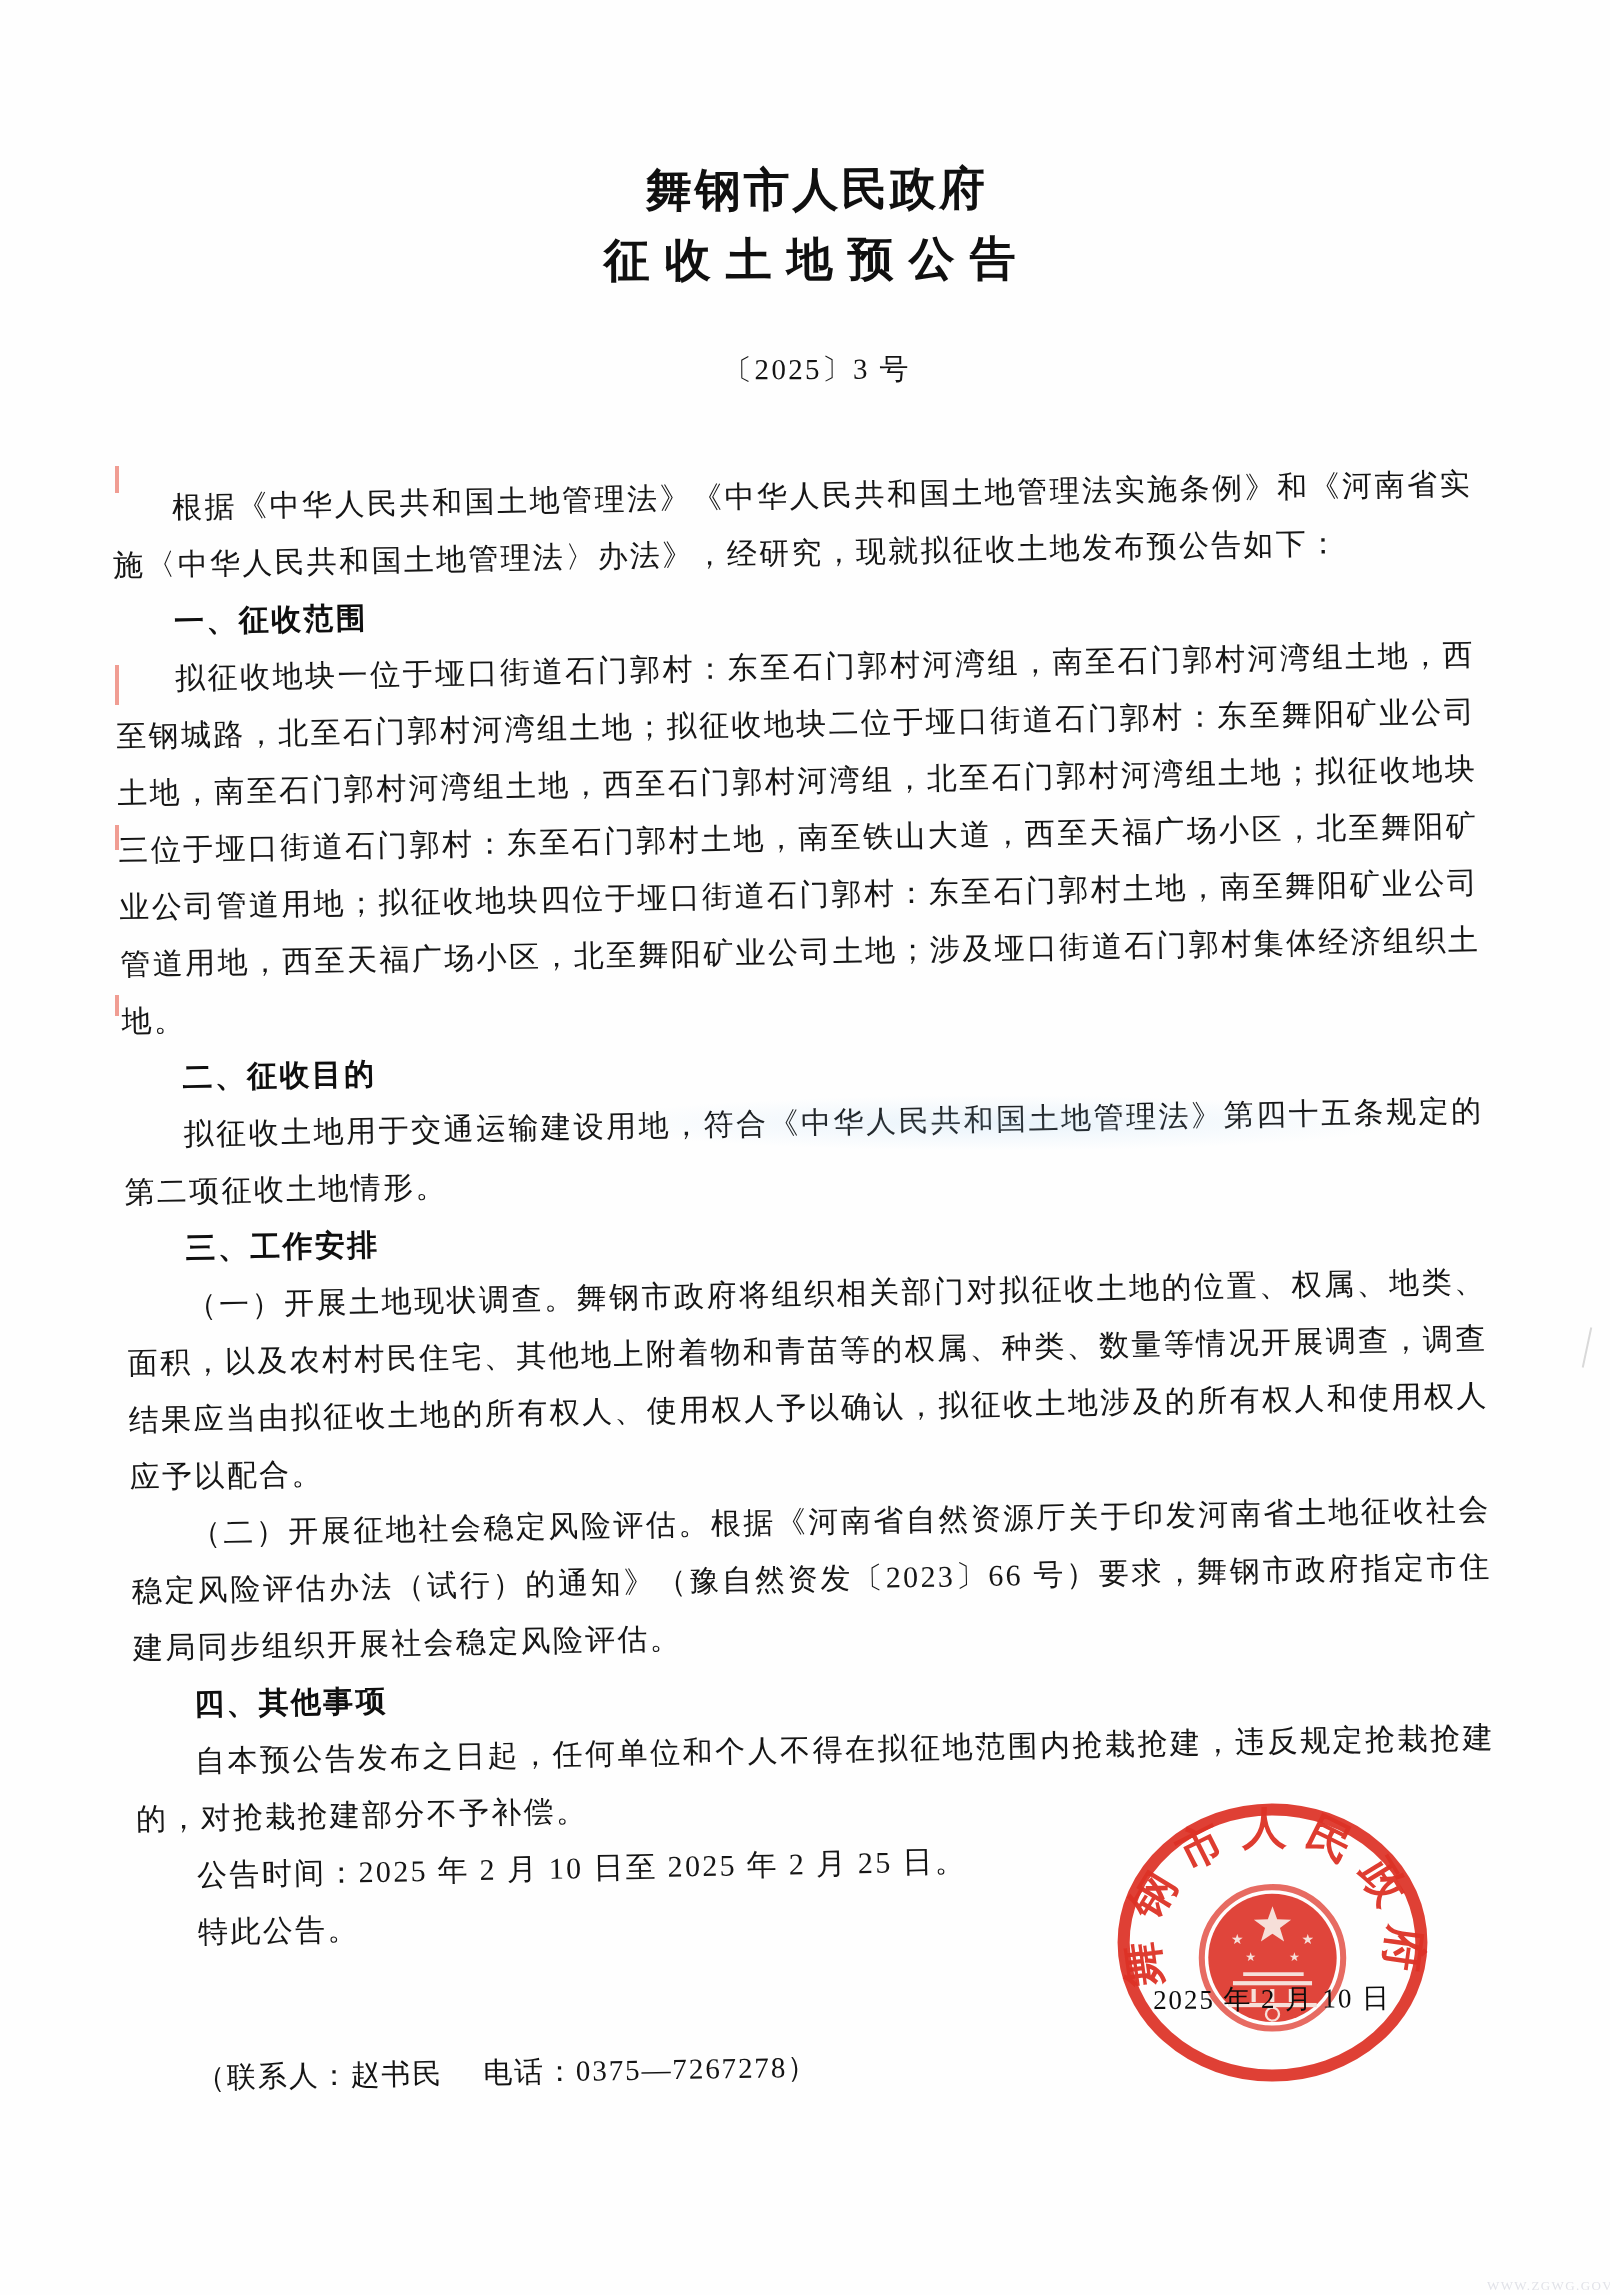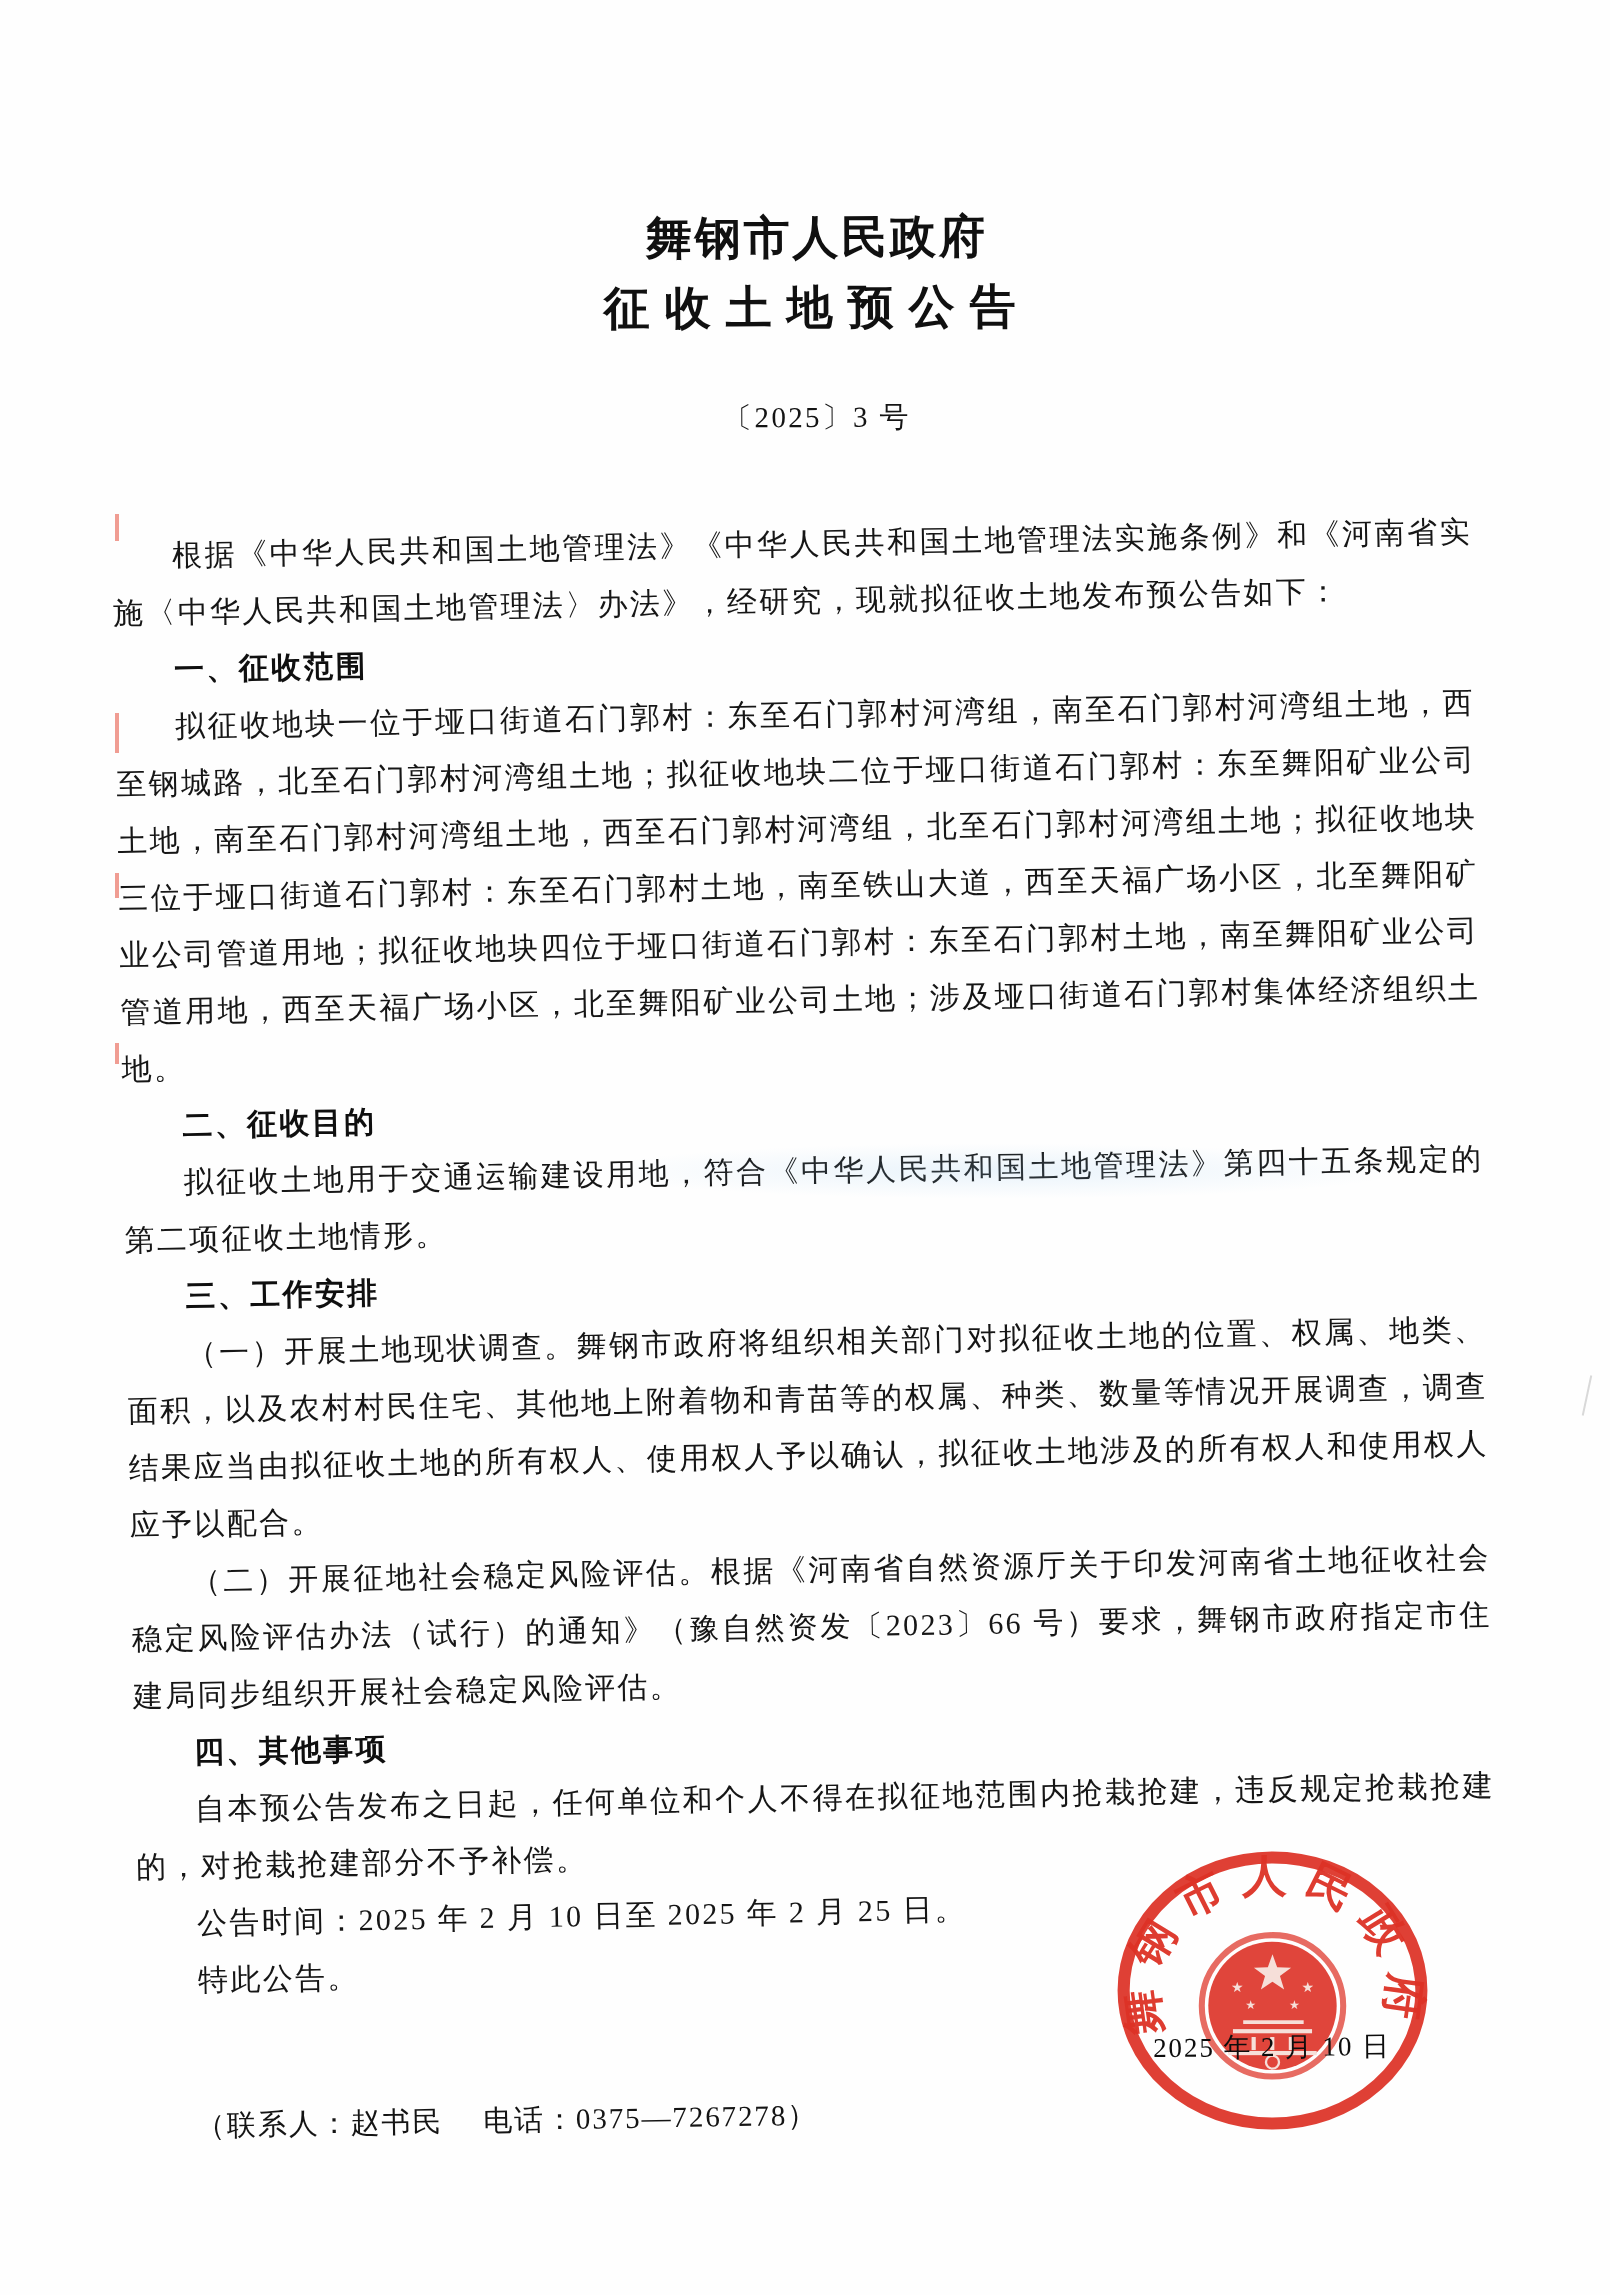--- a/index.html
+++ b/index.html
@@ -1,20 +1,20 @@
 <!DOCTYPE html>
 <html style="font-size:7.5px"><head>
 <meta charset="utf-8">
 <style>
   html,body{margin:0;padding:0;}
   body{
     width:1610px;height:2295px;position:relative;background:#fefefe;
     font-family:"Liberation Serif", serif;color:#161616;overflow:hidden;
   }
-  .page{position:absolute;inset:0;background:#fefefe;margin-top:48px;}
+  .page{position:absolute;inset:0;background:#fefefe;}
 
   
   .title-block{
     position:absolute;top:155px;left:12px;width:1610px;text-align:center;
     transform:rotate(-0.3deg);
   }
   .title1{
     font-size:46px;font-weight:700;letter-spacing:2.8px;line-height:70px;
     color:#101010;
   }

